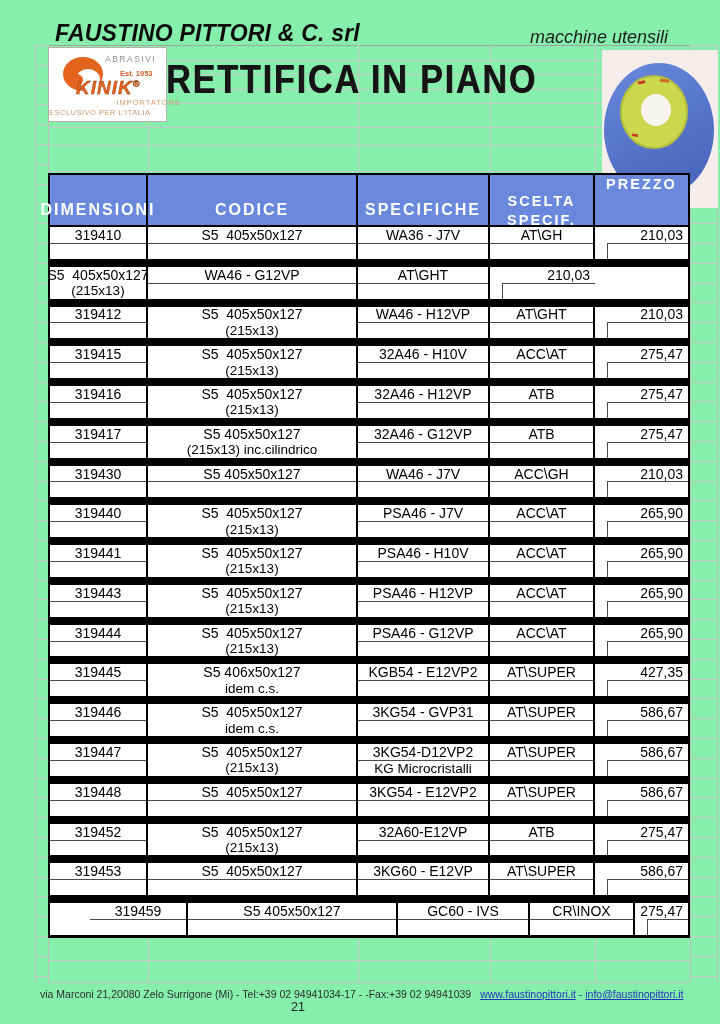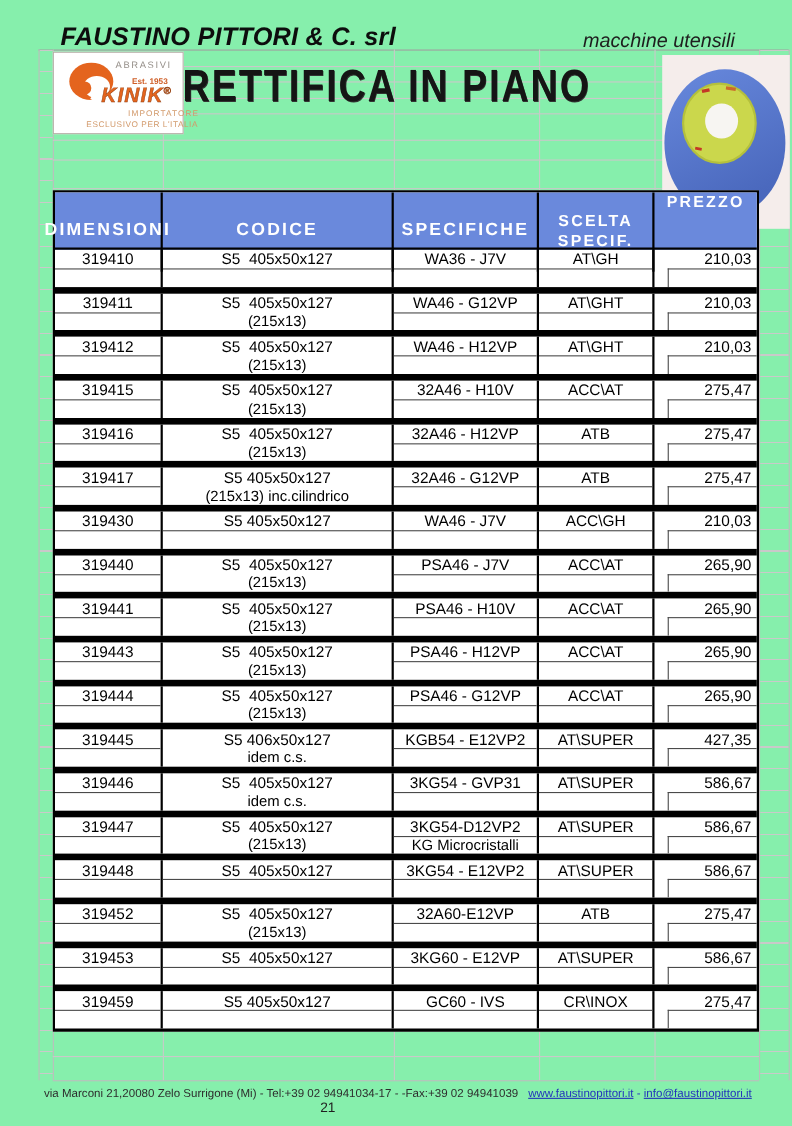--- a/index.html
+++ b/index.html
@@ -24,25 +24,25 @@
   .grid-bottom{position:absolute;left:48px;top:938px;width:642px;height:44px;border-bottom:1px solid #bdbdbd;}
   .grid-bottom .bl{position:absolute;left:0;top:22px;width:642px;height:1px;background:#c9c9c9;}
   .grid-bottom .bv{position:absolute;top:0;width:1px;height:44px;background:#c9c9c9;}
 
   
   .logo-box{position:absolute;left:48px;top:47px;width:119px;height:75px;background:#fff;
             border:1px solid #b6b0a8;box-sizing:border-box;}
   .logo-abrasivi{position:absolute;left:56px;top:6px;font-size:8.5px;letter-spacing:1.5px;color:#96908a;}
   .logo-est{position:absolute;left:71px;top:21px;font-size:7.5px;font-weight:bold;color:#cf5f28;}
   .logo-brand{position:absolute;left:27px;top:29px;font-size:19px;font-weight:bold;font-style:italic;
-              color:#e4641e;letter-spacing:1px;margin-left:16px;-webkit-text-stroke:.4px #8a3c10;}
+              color:#e4641e;letter-spacing:1px;-webkit-text-stroke:.4px #8a3c10;}
   .logo-reg{font-size:9px;vertical-align:super;}
   .logo-line1{position:absolute;left:13px;top:50px;width:119px;text-align:right;font-size:7.5px;
               letter-spacing:1px;color:#d2996a;}
-  .logo-line2{position:absolute;left:12px;top:60px;width:119px;text-align:right;font-size:7.5px;
+  .logo-line2{position:absolute;left:0;top:60px;width:119px;text-align:left;font-size:7.5px;
               letter-spacing:.5px;color:#d2996a;}
   .logo-swirl{position:absolute;left:13px;top:8px;}
 
   
   .main-title{position:absolute;left:166px;top:56px;font-size:38px;font-weight:bold;letter-spacing:2px;
               color:#151515;transform:scale(.9,1.08);transform-origin:left top;
               text-shadow:.6px .6px 0 #333;white-space:nowrap;}
 
   
   .wheel-photo{position:absolute;left:602px;top:50px;width:116px;height:158px;background:#f5edeb;}
@@ -50,22 +50,22 @@
   
   .price-table{position:absolute;left:48px;top:173px;width:642px;height:765px;box-sizing:border-box;
                background:#fff;border:2px solid #000;border-bottom-width:3px;display:flex;flex-direction:column;}
   .thead{height:50px;flex:0 0 auto;display:grid;grid-template-columns:98px 210px 132px 105px 1fr;
          border-bottom:2px solid #000;color:#fff;}
   .hcell{border-right:2px solid #000;display:flex;flex-direction:column;align-items:center;
          justify-content:center;font-size:16px;font-weight:bold;letter-spacing:2px;line-height:1.3;}
   .hcell:last-child{border-right:none;gap:34px;}
   .hcell.two{font-size:14.5px;}
   .tbody{flex:1;display:flex;flex-direction:column;}
-  .row{flex:1;display:grid;grid-template-columns:98px 210px 132px 105px 1fr;border-bottom:6px solid #000000;}
-  .row:last-child{border-bottom:none;}
+  .row{flex:1;display:grid;grid-template-columns:98px 210px 132px 105px 1fr;border-bottom:8px solid #000000;}
+  .row:last-child{border-bottom:none;margin-left:40px;}
   .cell{border-right:2px solid #000;display:flex;flex-direction:column;overflow:hidden;}
   .cell:last-child{border-right:none;}
   .l1,.l2{height:50%;display:flex;align-items:center;justify-content:center;font-size:13.5px;color:#000;
           white-space:pre;box-sizing:border-box;}
   .l1{font-size:14px;}
   .sep{border-top:1px solid #4a4a4a;}
   .cell.prezzo .l1{justify-content:flex-end;padding-right:5px;}
   .cell.prezzo .l2{margin-left:12px;border-top:1px solid #4a4a4a;border-left:1px solid #4a4a4a;}
 
   
@@ -178,24 +178,20 @@
       <div class="l1">AT\GH</div>
       <div class="l2 sep"></div>
     </div>
     <div class="cell prezzo">
       <div class="l1">210,03</div>
       <div class="l2"></div>
     </div>
   </div>
 
   <div class="row">
-    <div class="cell codice">
-      <div class="l1">319411</div>
-      <div class="l2 sep"></div>
-    </div>
     <div class="cell dim">
       <div class="l1">S5  405x50x127</div>
       <div class="l2">(215x13)</div>
     </div>
     <div class="cell spec">
       <div class="l1">WA46 - G12VP</div>
       <div class="l2 sep"></div>
     </div>
     <div class="cell scelta">
       <div class="l1">AT\GHT</div>

